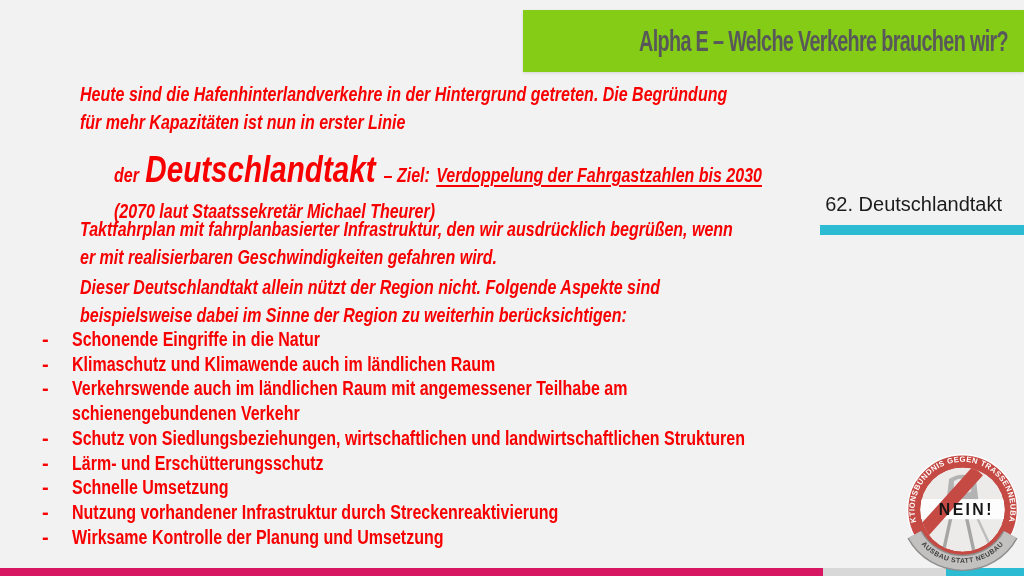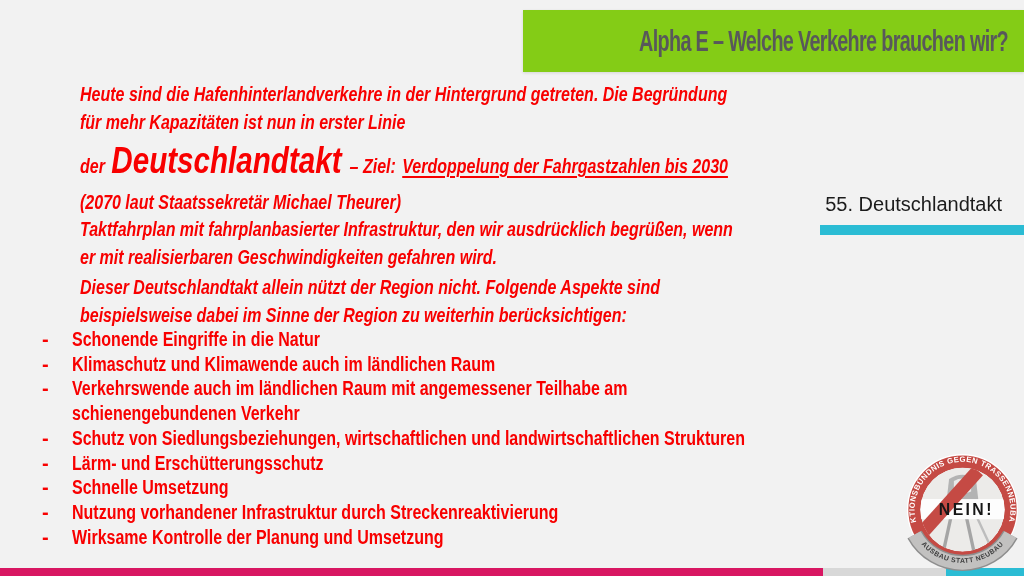--- a/index.html
+++ b/index.html
@@ -10,21 +10,21 @@
   .header-box{position:absolute;left:523px;top:10px;right:0;height:62px;background:#84cc16;
               box-shadow:0 1px 3px rgba(0,0,0,.12);display:flex;align-items:center;justify-content:flex-end;}
   .header-title{display:block;white-space:nowrap;font-size:30px;font-weight:bold;letter-spacing:-1px;
                 color:var(--c-title_gray,#58585B);transform:scaleX(.66);transform-origin:100% 50%;margin-right:16px;}
 
   
   .red{color:var(--c-red,#F80000);font-weight:bold;}
   .ln{white-space:nowrap;transform:scaleX(.8);transform-origin:0 50%;}
   .para{position:absolute;left:80px;font-size:20px;line-height:28px;font-style:italic;}
   #p1{top:80px;}
-  #takt{top:138px;}
+  #takt{top:147px;margin-left:34px;}
   .takt-l1{line-height:46px;}
   .takt-big{font-size:37px;margin-left:8px;}
   .takt-mid{margin-left:10px;}
   .takt-goal{margin-left:8px;text-decoration:underline;text-decoration-thickness:2px;text-underline-offset:3px;}
   .takt-l2{line-height:26px;}
   #p3{top:215px;}
   #p4{top:273px;}
 
   
   #bullets{position:absolute;left:0;top:327px;width:900px;font-size:20px;}
@@ -123,21 +123,21 @@
         </div>
     </div>
     <div class="bullet">
       <span class="bmark">-</span>
       <div class="btext">
           <div class="ln">Wirksame Kontrolle der Planung und Umsetzung</div>
         </div>
     </div>
   </div>
 
-  <div class="side-label">55. Deutschlandtakt</div>
+  <div class="side-label">62. Deutschlandtakt</div>
   <div class="side-bar"></div>
 
   <div class="bbar pink"></div>
   <div class="bbar gray"></div>
   <div class="bbar cyan"></div>
 
   <svg id="badge" viewBox="0 0 120 126">
     <defs>
       <clipPath id="innerclip">
           <circle cx="60" cy="60" r="44"></circle>

